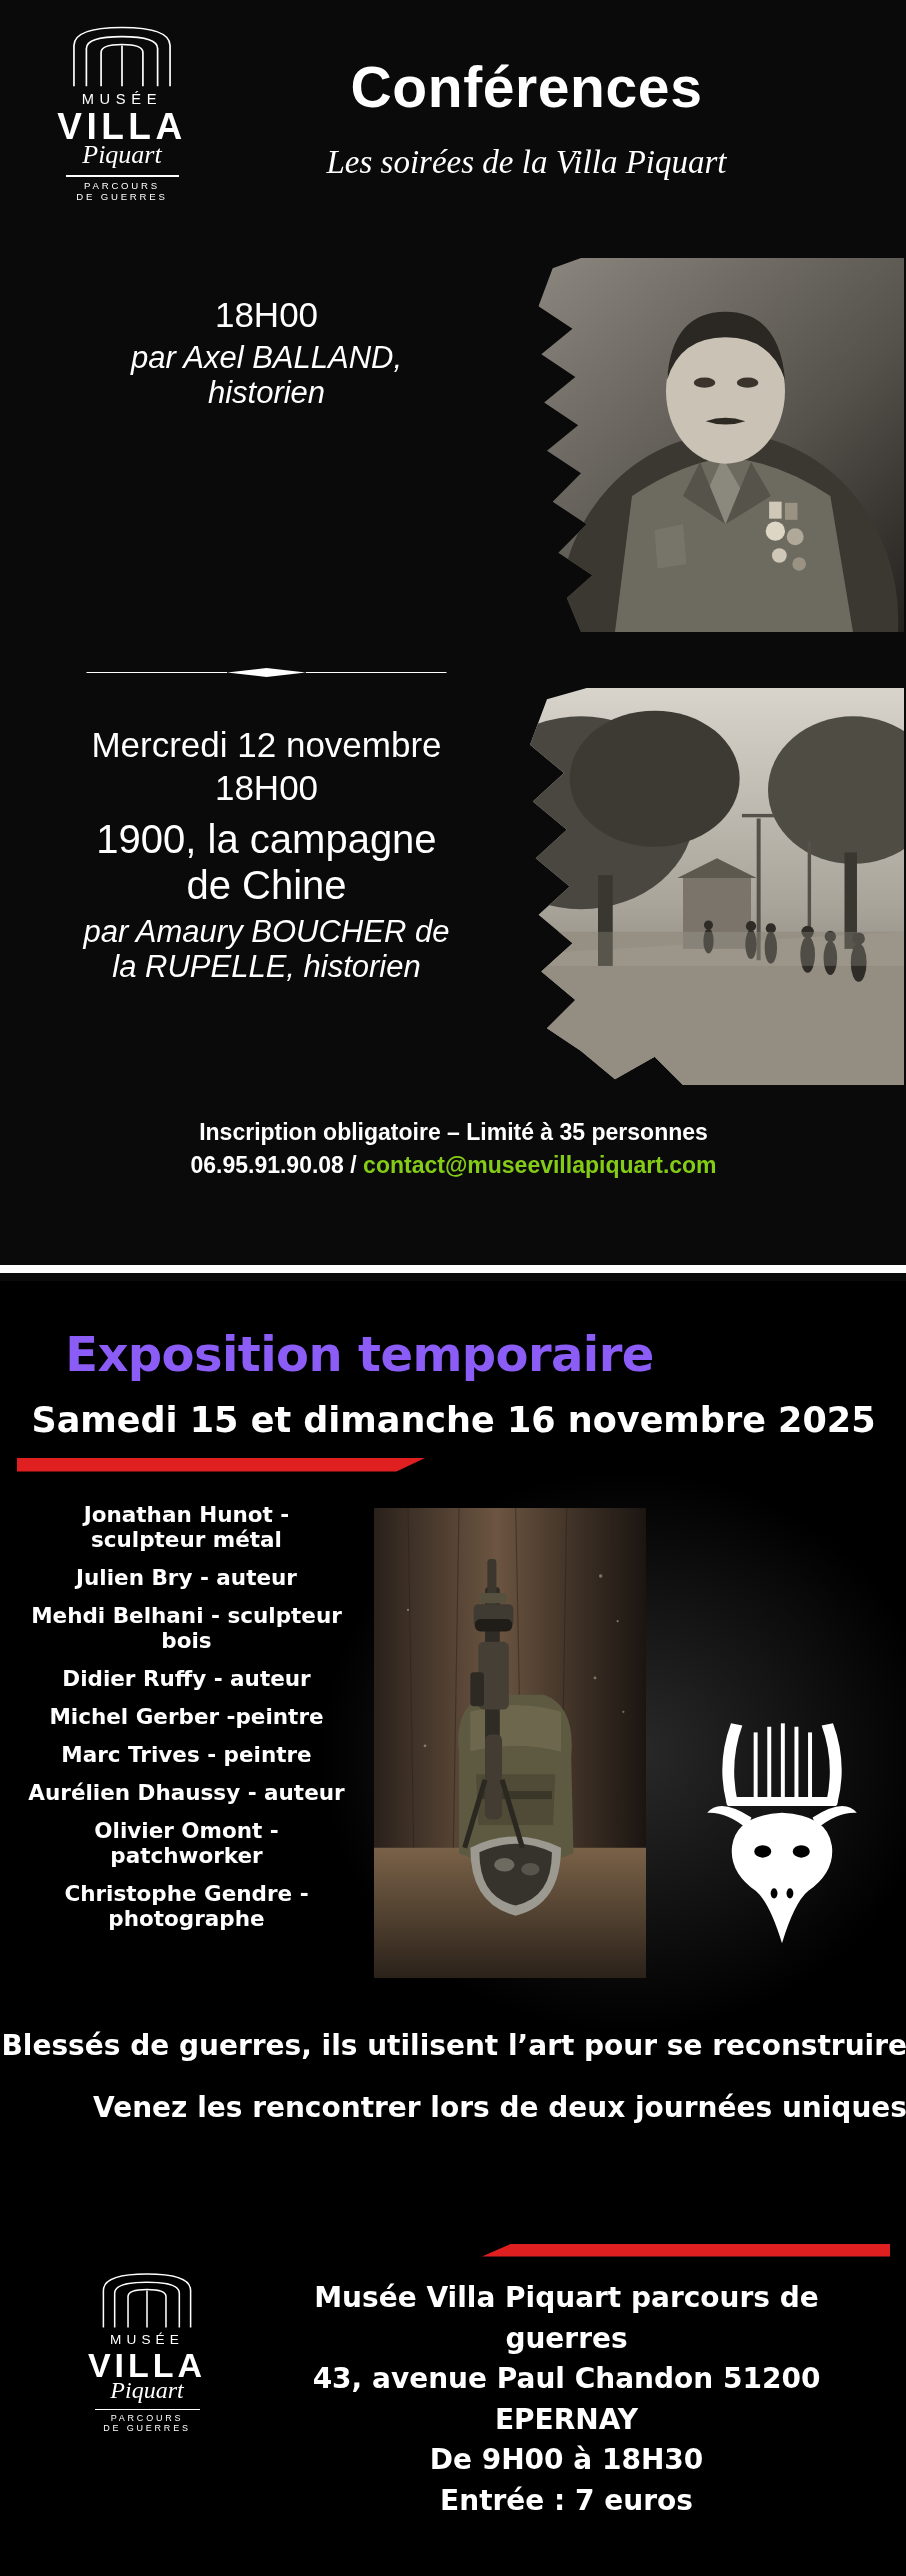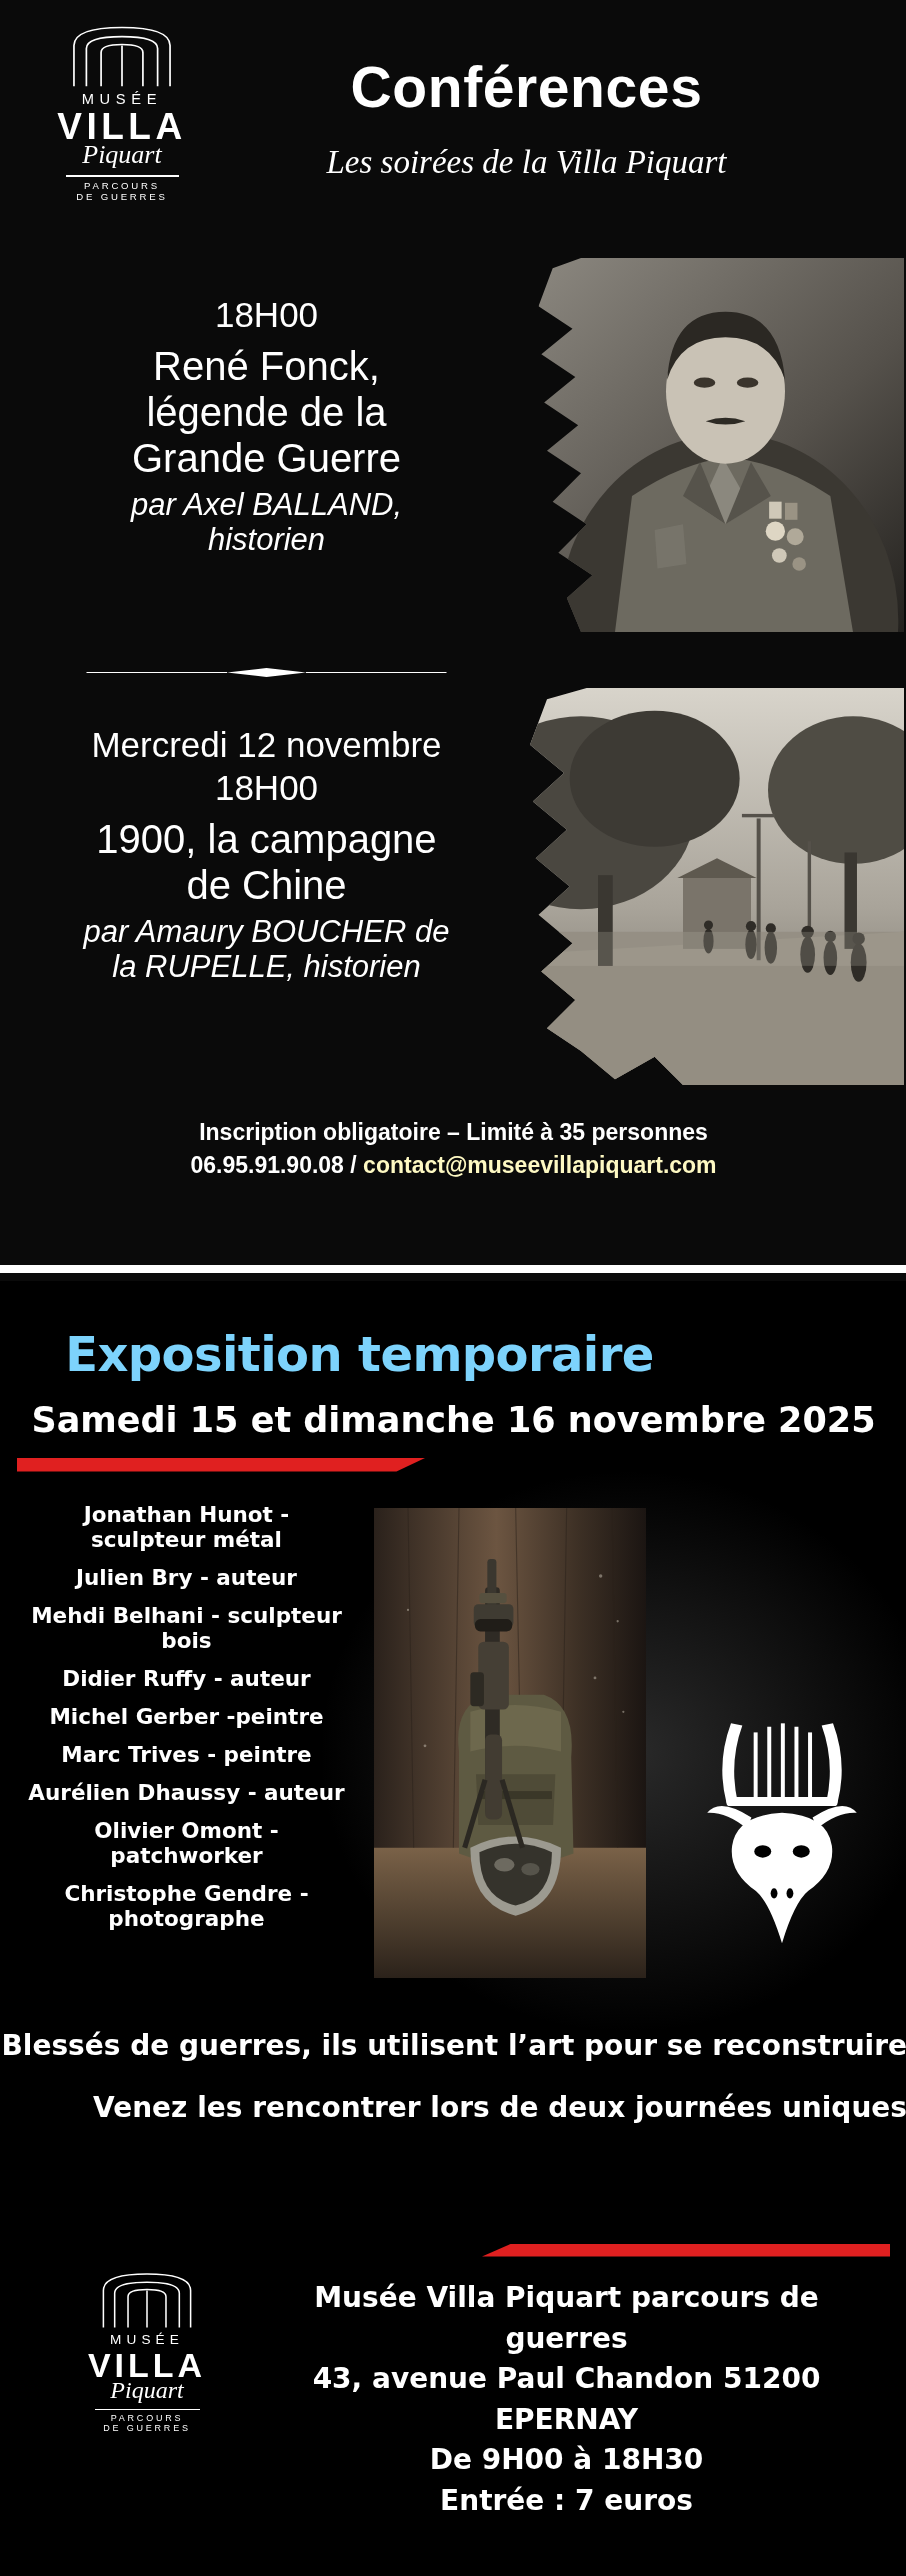--- a/index.html
+++ b/index.html
@@ -125,21 +125,21 @@
     left: 0;
     width: 907px;
     text-align: center;
     color: #fff;
   }
   .info .line {
     font-size: 23px;
     font-weight: bold;
     line-height: 1.45;
   }
-  .info .mail { color: #fef9c3; }
+  .info .mail { color: #84cc16; }
 
   .band {
     position: absolute;
     top: 1265px;
     left: 0;
     width: 907px;
     height: 8px;
     background: #fff;
   }
 
@@ -162,21 +162,21 @@
     background: radial-gradient(ellipse at center, rgba(120,120,120,0.35) 0%, rgba(0,0,0,0) 70%);
     pointer-events: none;
   }
 
   .expo-title {
     position: absolute;
     top: 45px;
     left: 0;
     width: 719px;
     text-align: center;
-    color: #7dd3fc;
+    color: #8b5cf6;
     font-size: 48px;
     font-weight: bold;
     font-family: "DejaVu Sans", sans-serif;
     letter-spacing: -0.6px;
   }
   .expo-date {
     position: absolute;
     top: 119px;
     left: 0;
     width: 907px;
@@ -342,23 +342,20 @@
 
           <path d="M250 480 L300 470 L306 540 L255 548 Z" fill="#7c796f" opacity="0.7"></path>
 
           <rect x="0" y="0" width="690" height="660" fill="none"></rect>
         </g>
       </svg>
     </div>
 
     <div class="event event1">
       <div class="hour">18H00</div>
-      <div class="name" style="white-space:pre-line;">René Fonck,
-légende de la
-Grande Guerre</div>
       <div class="author" style="white-space:pre-line;">par Axel BALLAND,
 historien</div>
     </div>
 
     <svg class="divider" viewBox="0 0 640 16">
       <path d="M0 8 L250 8" stroke="#fff" stroke-width="2"></path>
       <path d="M390 8 L640 8" stroke="#fff" stroke-width="2"></path>
       <path d="M250 8 L320 0 L390 8 L320 16 Z" fill="#fff"></path>
     </svg>
 

